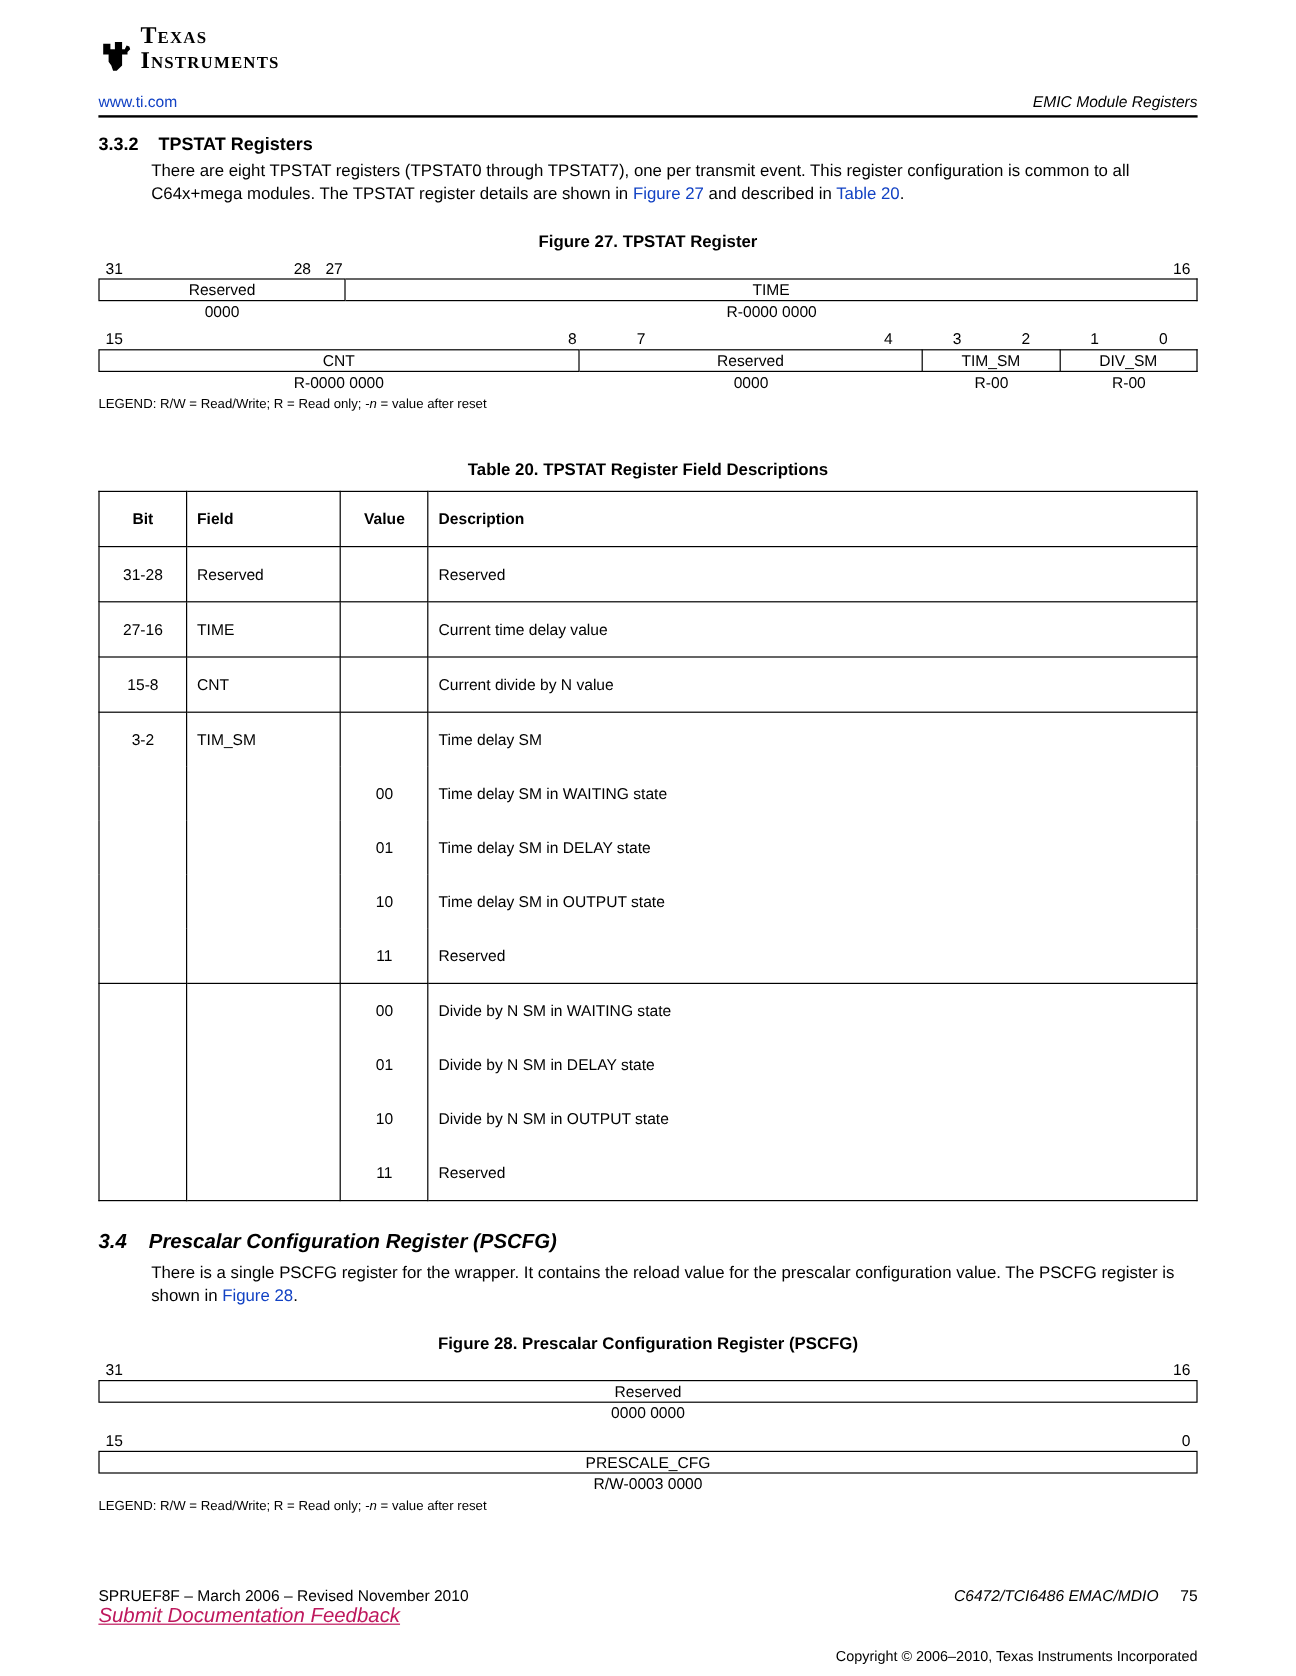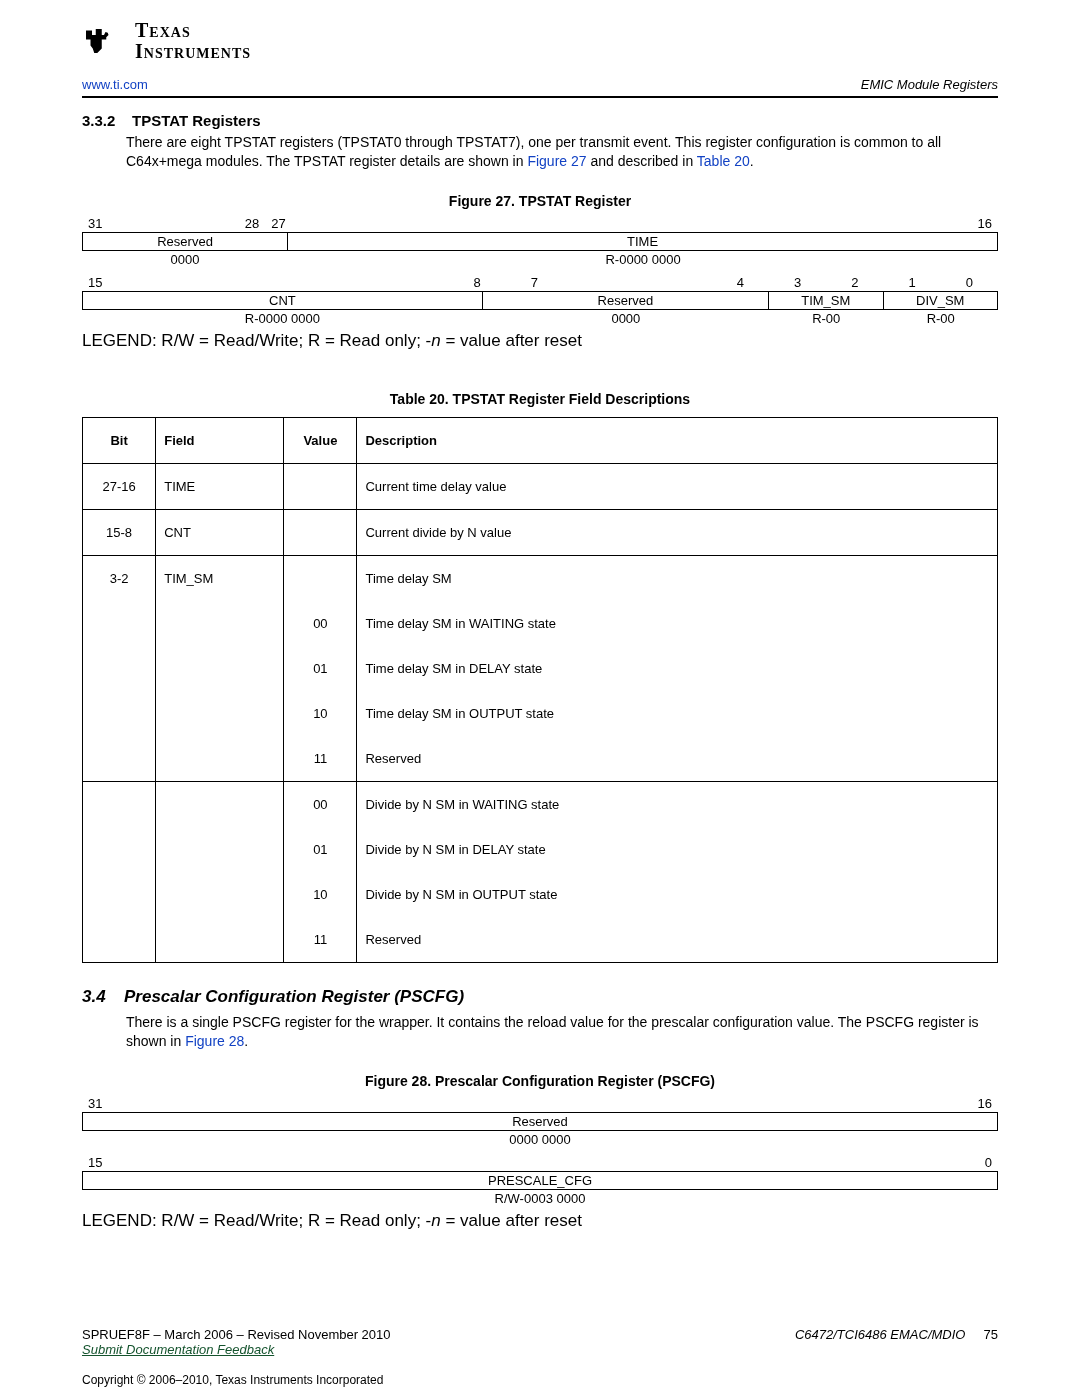--- a/index.html
+++ b/index.html
@@ -19,22 +19,22 @@
     flex-direction: column;
   }
   .header {
     display: flex;
     justify-content: space-between;
     align-items: flex-start;
     margin-bottom: 12px;
   }
   .logo {
     display: flex;
-    align-items: center;
-    gap: 21px;
+    align-items: flex-end;
+    gap: 3px;
   }
   .logo-mark {
     width: 32px;
     height: 30px;
   }
   .logo-text {
     font-family: "Times New Roman", serif;
     font-variant: small-caps;
     font-weight: bold;
     line-height: 1.05;
@@ -58,37 +58,37 @@
   .body-text { margin: 0 0 8px 44px; line-height: 1.35; }
   .body-text334 { margin-left: 44px; }
   .figlink { color: #1242c4; }
   .fig-caption { text-align: center; font-weight: bold; margin: 14px 0 6px 0; font-size: 14px; }
 
   .bitrow { display: flex; font-size: 13px; }
   .bitcell { text-align: center; box-sizing: border-box; padding: 1px 0; }
   .bitcell.border { border: 1px solid #000; }
   .bitlabels { font-size: 13px; }
 
-  .legend { font-size: 17px; margin-top: 4px; }
+  .legend { font-size: 11px; margin-top: 4px; }
   .legend i { font-style: italic; }
 
   .desc-table { width: 100%; border-collapse: collapse; font-size: 13px; margin-top: 4px; }
   .desc-table th, .desc-table td { border: 1px solid #000; padding: 15px 8px; text-align: left; vertical-align: top; }
   .desc-table th { font-weight: bold; }
   .desc-table td.center, .desc-table th.center { text-align: center; }
   .desc-table .sub td { border-top: none; border-bottom: none; }
   .desc-table .first td { border-bottom: none; }
   .desc-table .last td { border-top: none; }
 
   .spacer-flex { flex: 1; }
   .footer-hr { border: none; border-top: 2px solid #000; margin-top: 10px; }
   .footer-row { display: flex; justify-content: space-between; font-size: 13px; margin-top: 3px; }
   .footer-row .right { font-style: italic; }
-  .fb-link { color: #14532d; font-size: 13px; font-style: italic; }
-  .copyright { text-align: left; font-size: 12px; margin-top: 16px; }
+  .fb-link { color: #be185d; font-size: 17px; font-style: italic; }
+  .copyright { text-align: right; font-size: 12px; margin-top: 16px; }
 
   .h34 { font-style: italic; font-weight: bold; font-size: 17px; margin: 24px 0 6px 0; }
   .h34 .num { font-style: italic; display: inline-block; width: 42px; }
 </style>
 </head>
 <body>
 
 <div class="page">
 
   <div class="header">
@@ -174,20 +174,26 @@
     <thead>
       <tr>
         <th class="center">Bit</th>
         <th>Field</th>
         <th class="center">Value</th>
         <th>Description</th>
       </tr>
     </thead>
     <tbody>
       <tr>
+          <td class="center">31-28</td>
+          <td>Reserved</td>
+          <td class="center"></td>
+          <td>Reserved</td>
+        </tr>
+      <tr>
           <td class="center">27-16</td>
           <td>TIME</td>
           <td class="center"></td>
           <td>Current time delay value</td>
         </tr>
       <tr>
           <td class="center">15-8</td>
           <td>CNT</td>
           <td class="center"></td>
           <td>Current divide by N value</td>

